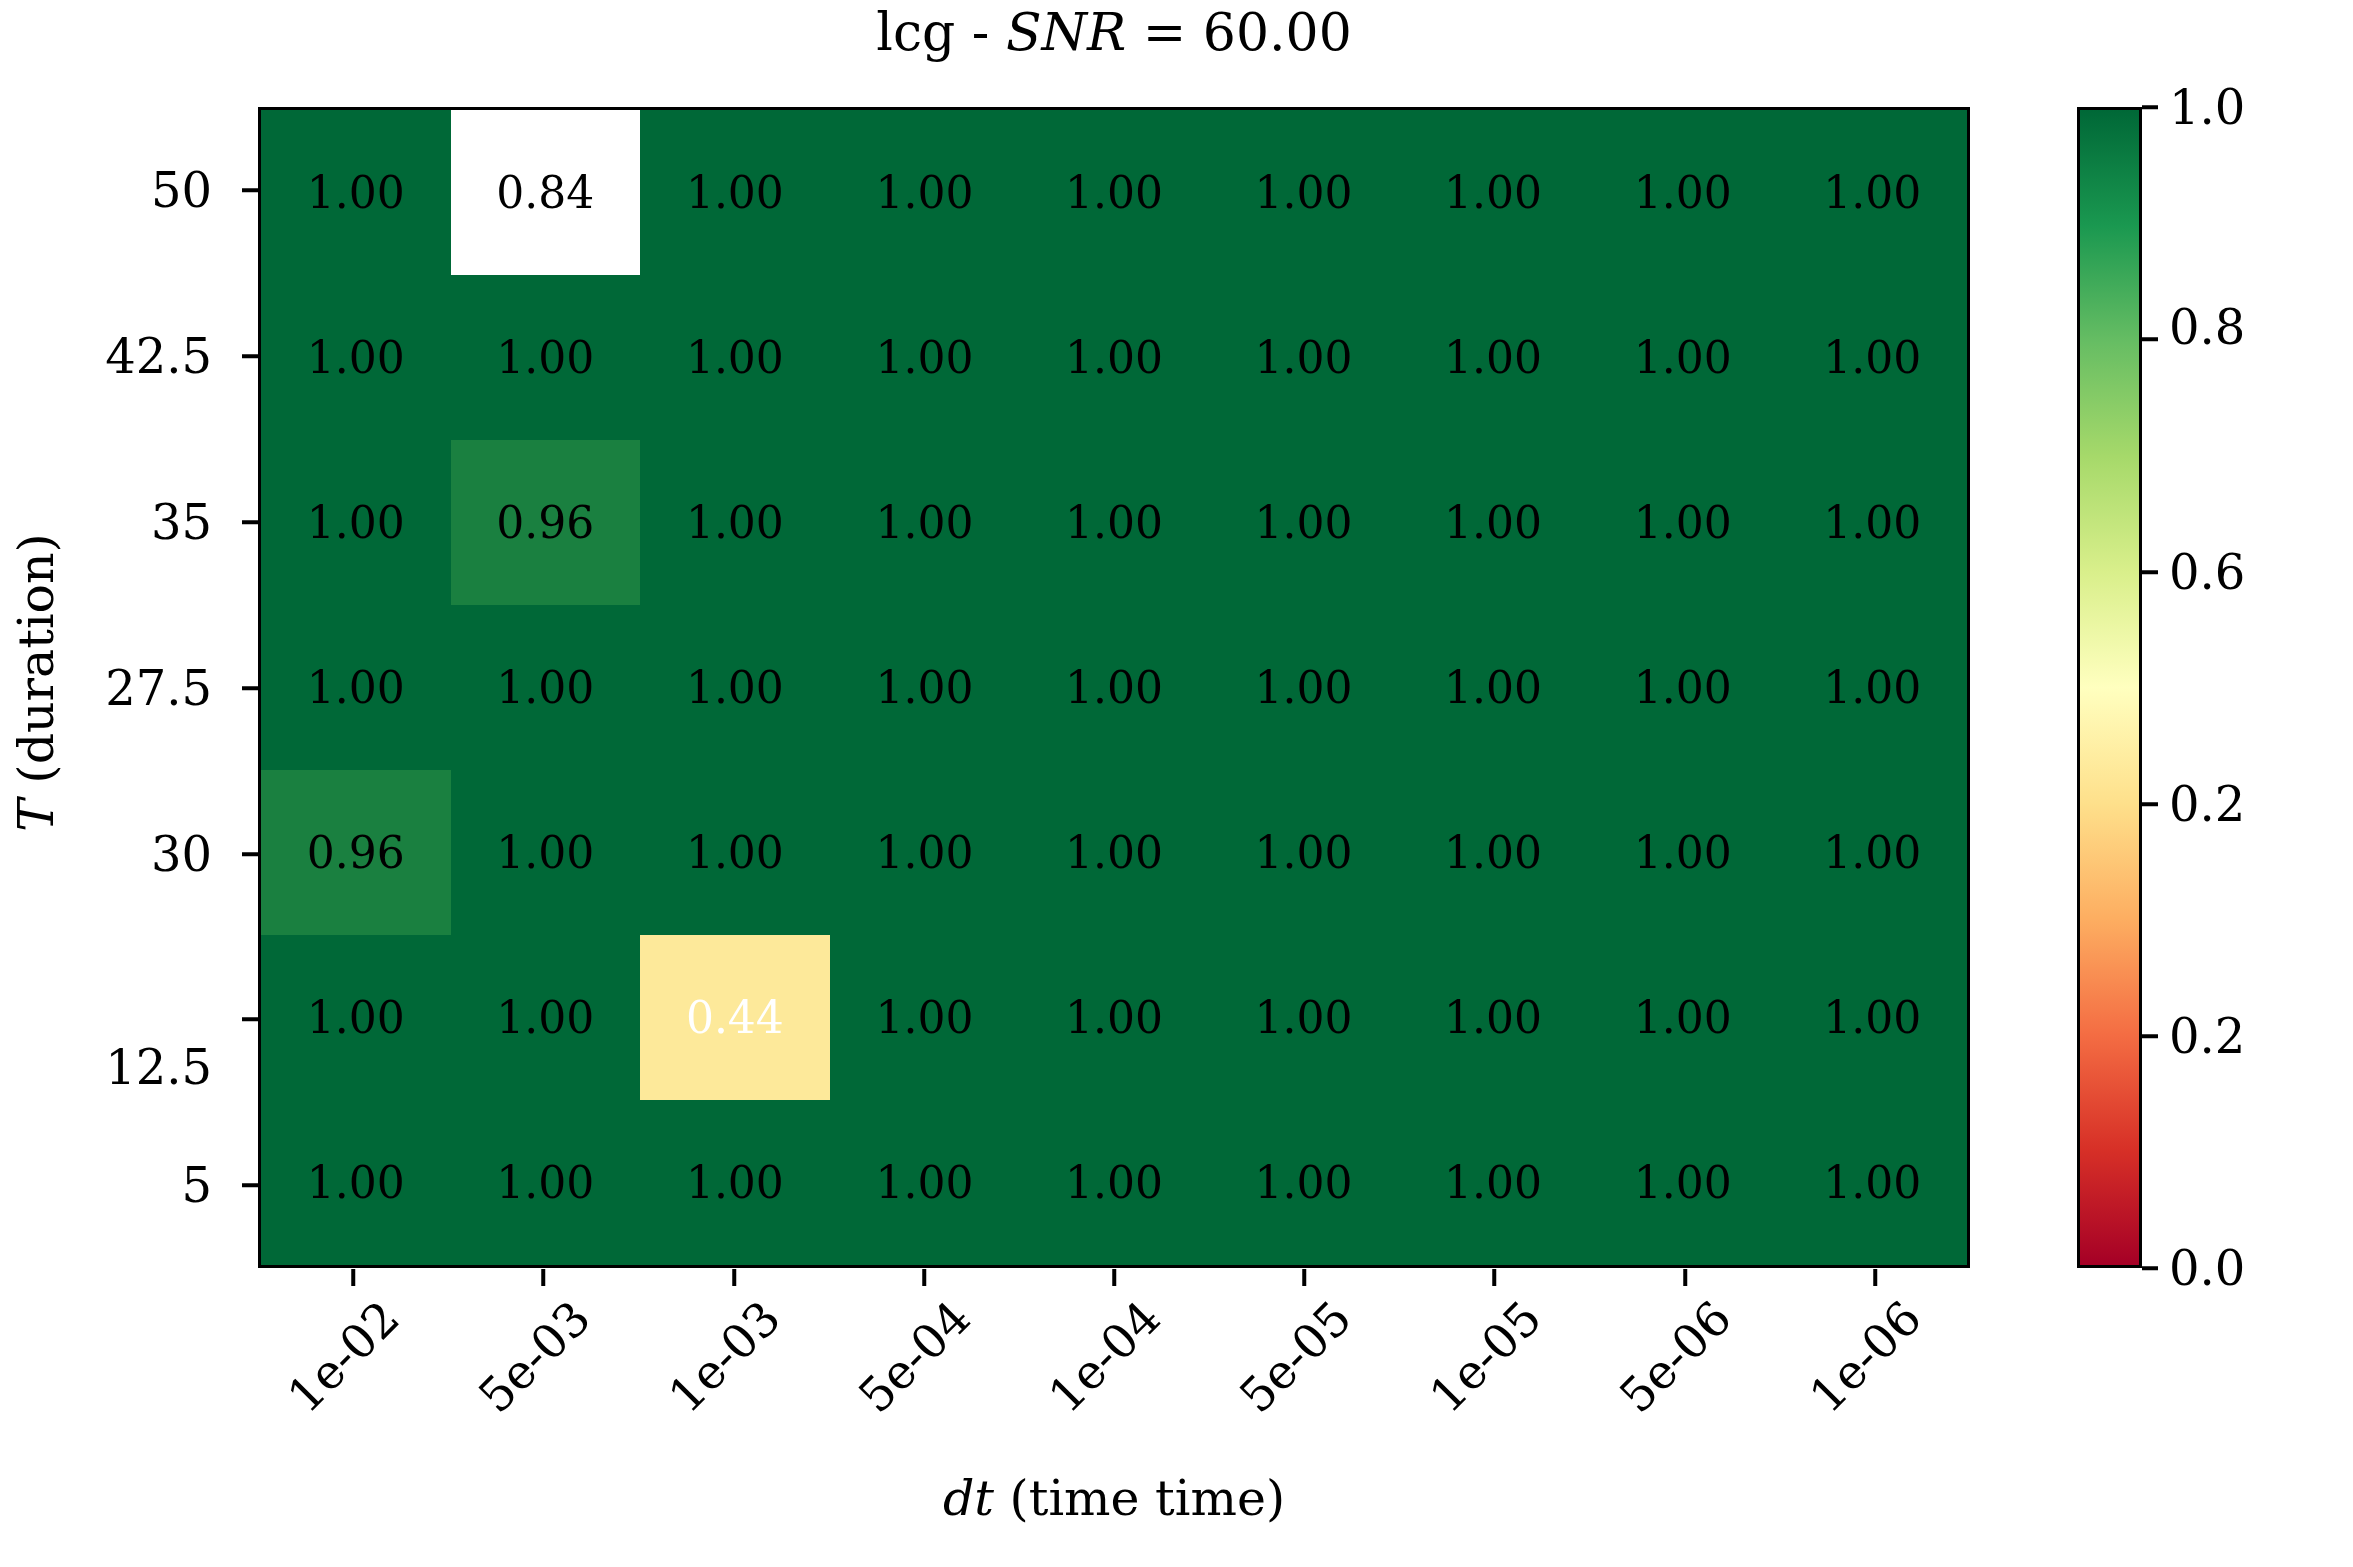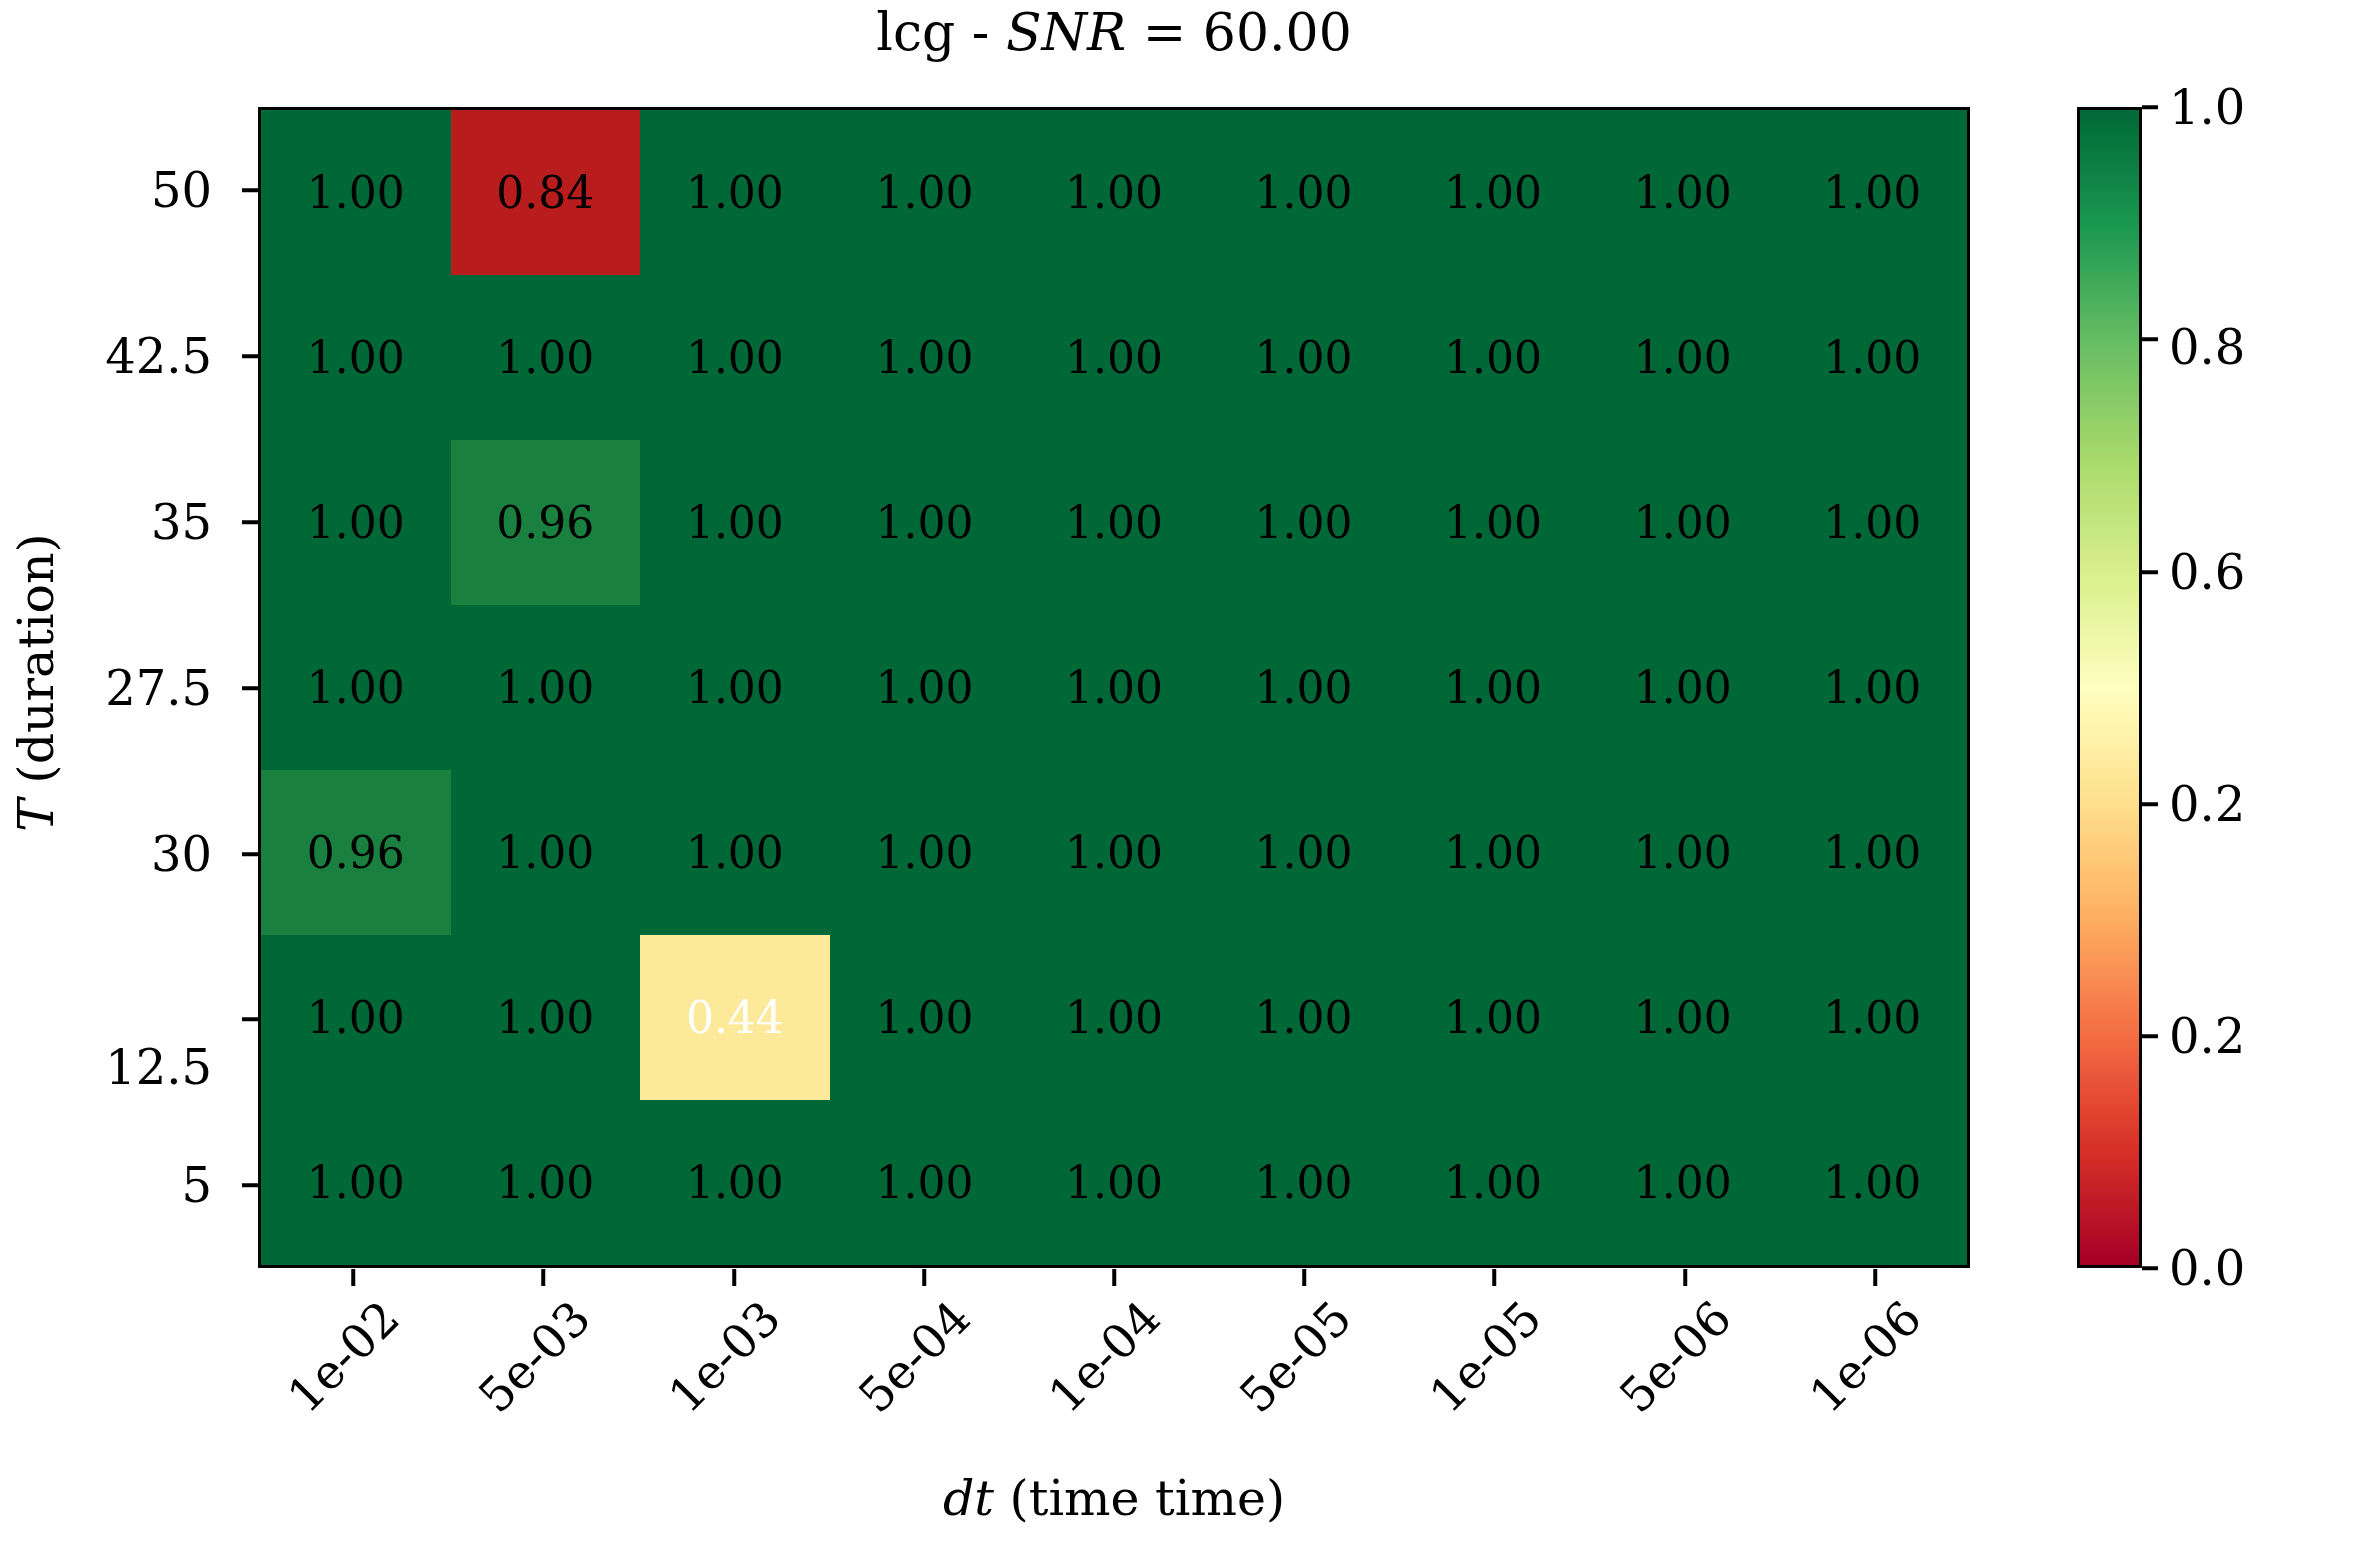--- a/index.html
+++ b/index.html
@@ -200,21 +200,21 @@
 
 <div id="chart-title">
   <span>lcg - </span><span class="it">SNR</span><span> = 60.00</span>
 </div>
 
 <div id="plot-area">
   <div id="heatmap-grid">
       <div class="hm-cell" style="background: rgb(0, 104, 55);">
         <span style="color: rgb(0, 0, 0);">1.00</span>
       </div>
-      <div class="hm-cell" style="background: #b91c1c;">
+      <div class="hm-cell" style="background: #ffffff;">
         <span style="color: rgb(0, 0, 0);">0.84</span>
       </div>
       <div class="hm-cell" style="background: rgb(0, 104, 55);">
         <span style="color: rgb(0, 0, 0);">1.00</span>
       </div>
       <div class="hm-cell" style="background: rgb(0, 104, 55);">
         <span style="color: rgb(0, 0, 0);">1.00</span>
       </div>
       <div class="hm-cell" style="background: rgb(0, 104, 55);">
         <span style="color: rgb(0, 0, 0);">1.00</span>
@@ -448,17 +448,17 @@
   <div id="colorbar-gradient"></div>
 <div class="cb-tick-mark" style="top: 1161px;"></div>
     <div class="cb-tick-label" style="top: 1161px;">0.0</div>
     <div class="cb-tick-mark" style="top: 929px;"></div>
     <div class="cb-tick-label" style="top: 929px;">0.2</div>
     <div class="cb-tick-mark" style="top: 697px;"></div>
     <div class="cb-tick-label" style="top: 697px;">0.2</div>
     <div class="cb-tick-mark" style="top: 465px;"></div>
     <div class="cb-tick-label" style="top: 465px;">0.6</div>
     <div class="cb-tick-mark" style="top: 232px;"></div>
-    <div class="cb-tick-label" style="top: 240px;">0.8</div>
+    <div class="cb-tick-label" style="top: 220px;">0.8</div>
     <div class="cb-tick-mark" style="top: 0px;"></div>
     <div class="cb-tick-label" style="top: 0px;">1.0</div>
   </div>
 
 
 </body></html>

